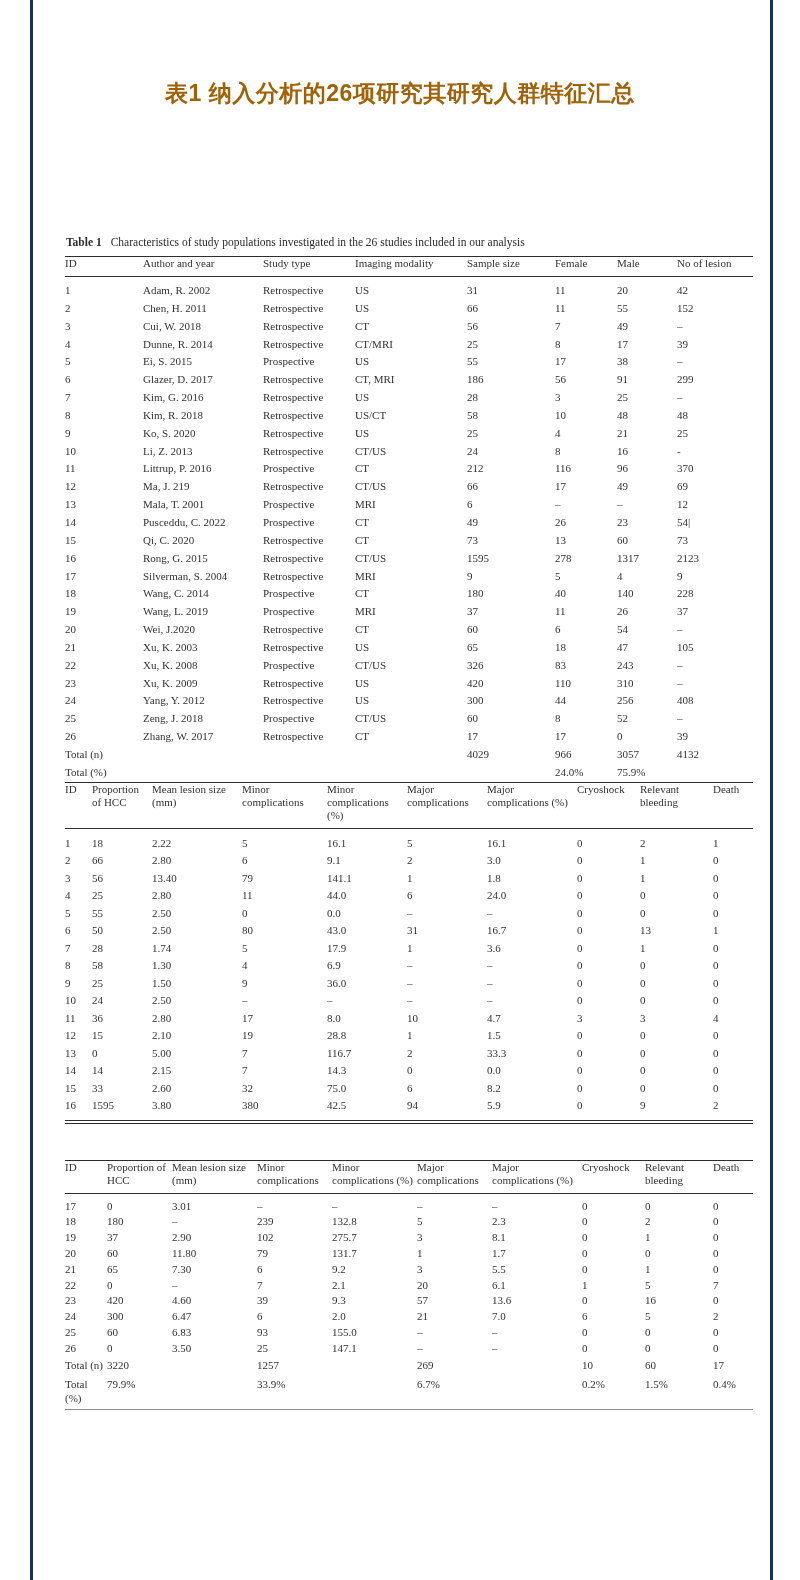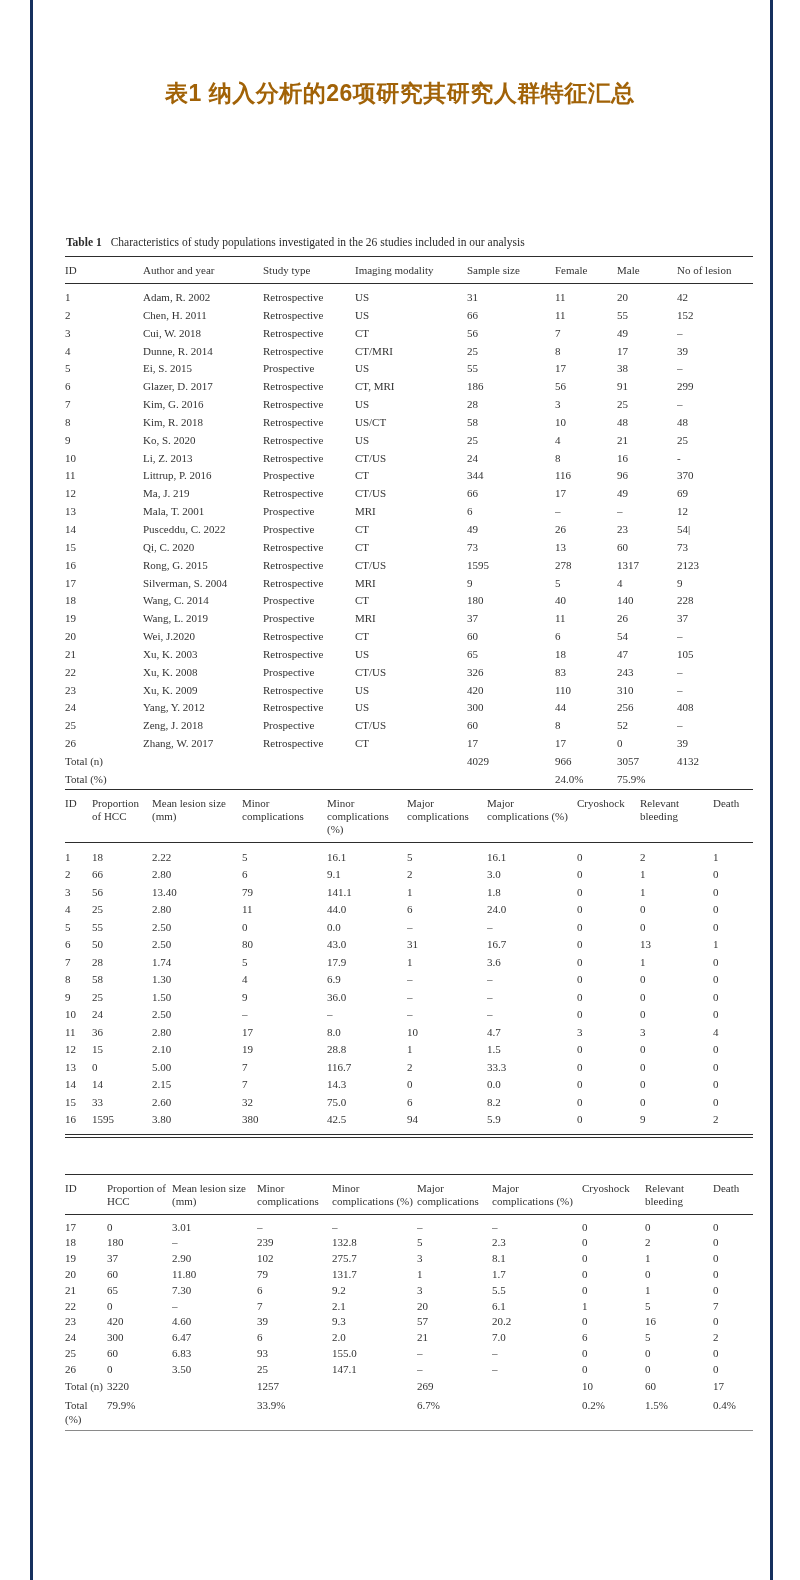--- a/index.html
+++ b/index.html
@@ -22,21 +22,21 @@
     margin-left:8px;
   }
   .cap { font-size:11.5px; margin:0 0 8px 1px; color:#2b2b2b; }
   .cap .cap-label { font-weight:bold; margin-right:9px; }
   table.t {
     border-collapse:collapse; table-layout:fixed; width:688px;
     font-size:11px; color:#333333;
   }
   table.t th {
     font-weight:normal; text-align:left; vertical-align:top;
-    font-size:11px; line-height:13px; padding:7px 2px 6px 0;
+    font-size:11px; line-height:13px; padding:0 2px 6px 0;
     border-top:1.6px solid #2d2d2d; border-bottom:1.6px solid #2d2d2d;
     overflow:hidden;
   }
   table.t td {
     vertical-align:top; text-align:left; padding:0 2px 0 0;
     white-space:nowrap; overflow:hidden;
   }
   
   #tableA td { line-height:17.85px; }
   #tableA tbody tr:first-child td { padding-top:5px; }
@@ -191,21 +191,21 @@
             <td>24</td>
             <td>8</td>
             <td>16</td>
             <td>-</td>
           </tr>
           <tr>
             <td>11</td>
             <td>Littrup, P. 2016</td>
             <td>Prospective</td>
             <td>CT</td>
-            <td>344</td>
+            <td>212</td>
             <td>116</td>
             <td>96</td>
             <td>370</td>
           </tr>
           <tr>
             <td>12</td>
             <td>Ma, J. 219</td>
             <td>Retrospective</td>
             <td>CT/US</td>
             <td>66</td>
@@ -701,21 +701,21 @@
               <td>5</td>
               <td>7</td>
             </tr>
             <tr>
               <td>23</td>
               <td>420</td>
               <td>4.60</td>
               <td>39</td>
               <td>9.3</td>
               <td>57</td>
-              <td>20.2</td>
+              <td>13.6</td>
               <td>0</td>
               <td>16</td>
               <td>0</td>
             </tr>
             <tr>
               <td>24</td>
               <td>300</td>
               <td>6.47</td>
               <td>6</td>
               <td>2.0</td>

